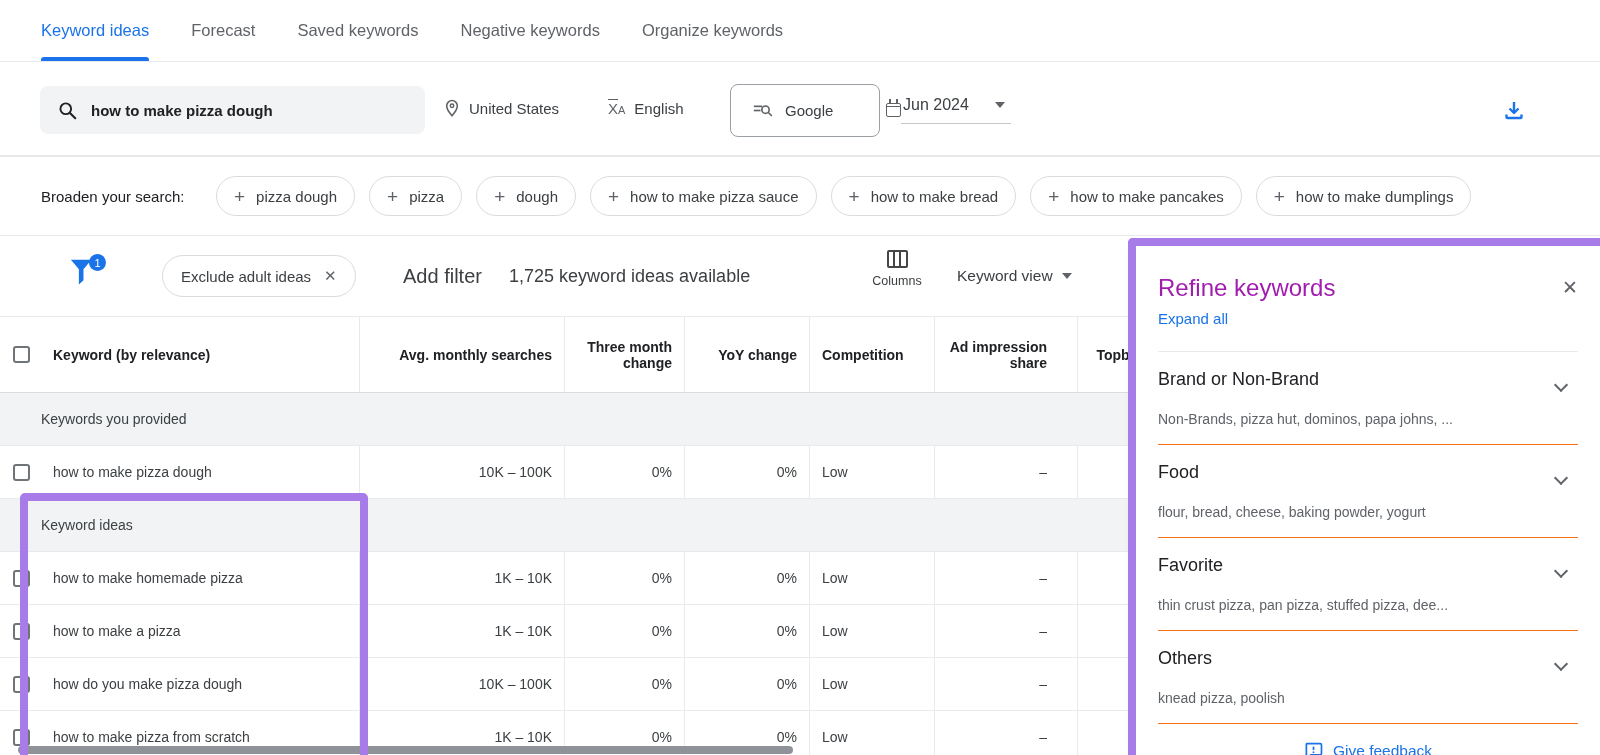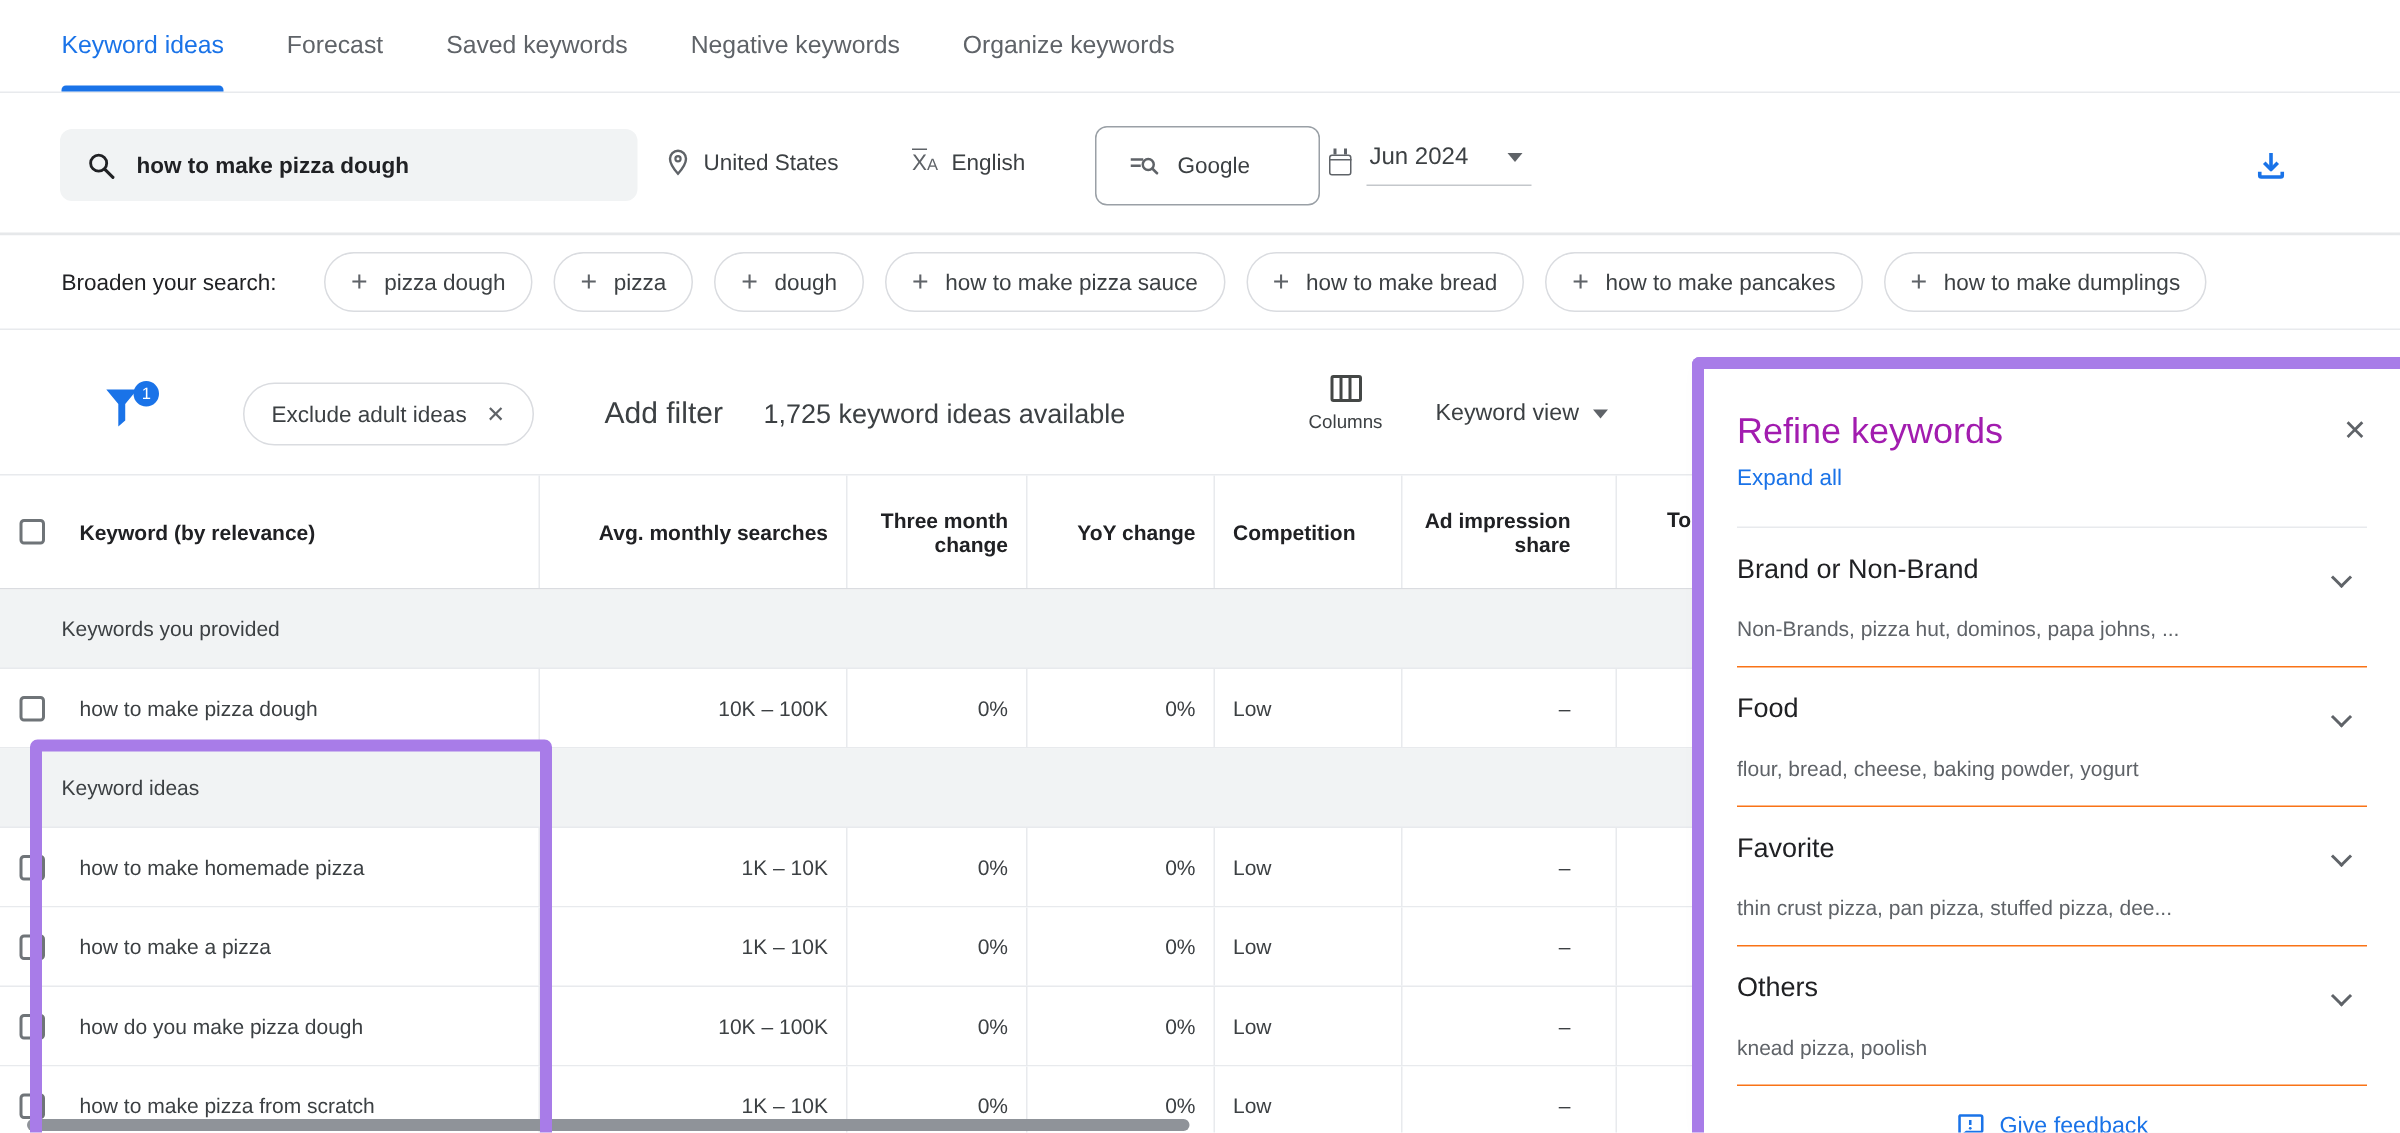--- a/index.html
+++ b/index.html
@@ -17,29 +17,29 @@
   
   .searchrow { position:absolute; top:62px; left:0; right:0; height:95px; background:#fff; border-bottom:2px solid #e6e8ea; }
   .searchbox { position:absolute; left:40px; top:24px; width:385px; height:48px; background:#f1f3f4; border-radius:8px; display:flex; align-items:center; padding-left:18px; gap:14px; cursor:text; }
   .searchbox .q { font-size:15px; font-weight:700; color:#202124; }
   .loc, .lang { position:absolute; top:0; bottom:0; display:flex; align-items:center; gap:9px; font-size:15px; color:#3c4043; cursor:pointer; }
   .loc { left:444px; } .lang { left:608px; }
   .langglyph { font-size:15px; color:#5f6368; font-weight:500; }
   .langglyph .x { text-decoration:overline; }
   .langglyph .a { font-size:11px; }
   .netbox { position:absolute; left:730px; top:22px; width:150px; height:53px; border:1.5px solid #9aa0a6; border-radius:8px; display:flex; align-items:center; padding-left:22px; gap:12px; font-size:15px; color:#3c4043; cursor:pointer; background:#fff; }
-  .daterange { position:absolute; left:886px; top:0; bottom:0; display:flex; align-items:center; gap:10px; cursor:pointer; }
+  .daterange { position:absolute; left:886px; top:0; bottom:0; display:flex; align-items:center; cursor:pointer; }
   .dr-inner { display:flex; align-items:center; gap:26px; font-size:16px; color:#3c4043; border-bottom:1px solid #c4c7cb; padding:2px 6px 9px 2px; }
   .caret { width:0; height:0; border-left:5px solid transparent; border-right:5px solid transparent; border-top:6px solid #5f6368; }
   .cal { position:relative; width:15px; height:14px; border:1.7px solid #5f6368; border-radius:2px; margin-top:2px; }
   .cal::before { content:""; position:absolute; left:-1px; right:-1px; top:2px; border-top:1.7px solid #5f6368; }
   .cal::after { content:""; position:absolute; top:-5px; left:2px; width:2px; height:4px; background:#5f6368; box-shadow:7px 0 0 #5f6368; }
   .dl { position:absolute; left:1502px; top:36px; cursor:pointer; }
   
-  .broadenrow { position:absolute; top:157px; left:0; right:0; height:63px; background:#fff; border-bottom:1px solid #e8eaed; }
+  .broadenrow { position:absolute; top:157px; left:0; right:0; height:79px; background:#fff; border-bottom:1px solid #e8eaed; }
   .broaden-label { position:absolute; left:41px; top:0; bottom:0; display:flex; align-items:center; font-size:15px; color:#202124; }
   .chips { position:absolute; left:216px; top:0; bottom:0; display:flex; align-items:center; gap:14px; }
   .chip { height:40px; border:1px solid #dadce0; border-radius:21px; display:flex; align-items:center; gap:11px; padding:0 17px; font-size:15px; color:#3c4043; background:#fff; cursor:pointer; white-space:nowrap; }
   .chip .plus { font-size:19px; color:#5f6368; font-weight:400; line-height:1; }
   
   .toolbar { position:absolute; top:236px; left:0; right:0; height:80px; background:#fff; }
   .funnel { position:absolute; left:68px; top:20px; width:40px; height:40px; cursor:pointer; }
   .badge { position:absolute; right:2px; top:-2px; width:17px; height:17px; background:#1a73e8; color:#fff; font-size:11px; border-radius:50%; display:flex; align-items:center; justify-content:center; }
   .filterchip { position:absolute; left:162px; top:19px; height:42px; border:1px solid #dadce0; border-radius:21px; display:flex; align-items:center; gap:13px; padding:0 18px; font-size:15px; color:#3c4043; cursor:pointer; background:#fff; }
   .filterchip .x { color:#5f6368; font-size:15px; }
@@ -55,21 +55,21 @@
   .grid { display:grid; grid-template-columns:360px 205px 120px 125px 125px 143px 1fr; }
   .thead { height:76px; border-bottom:1px solid #dadce0; font-weight:700; font-size:14px; color:#202124; }
   .cell { display:flex; align-items:center; border-right:1px solid #e8eaed; padding:0 12px; white-space:pre-line; }
   .cell:last-child { border-right:none; }
   .c-right { justify-content:flex-end; text-align:right; }
   .c-ad { padding-right:30px; }
   .kwcell { padding-left:13px; gap:23px; }
   .cb { width:17px; height:17px; border:2px solid #6f7478; border-radius:3px; background:#fff; flex:none; cursor:pointer; }
   .sectionrow { height:53px; background:#f1f3f4; display:flex; align-items:center; padding-left:41px; font-size:14px; color:#3c4043; border-bottom:1px solid #e8eaed; }
   .trow { height:53px; font-size:14px; color:#3c4043; border-bottom:1px solid #e8eaed; background:#fff; }
-  .topbid { flex-direction:column; align-items:flex-end; justify-content:center; line-height:18px; width:48px; padding:0 2px 0 0; }
+  .topbid { flex-direction:row; align-items:flex-end; justify-content:center; line-height:18px; width:48px; padding:0 2px 0 0; }
   .topwrap { display:flex; align-items:center; }
   
   .hscroll { position:absolute; left:18px; top:746px; width:775px; height:8px; background:#8f9399; border-radius:4px; z-index:15; cursor:grab; }
   
   .anno { position:absolute; border:8px solid #a87ce8; border-radius:5px; pointer-events:none; z-index:40; }
   .anno-table { left:20px; top:493px; width:348px; height:290px; }
   .anno-panel { left:1128px; top:238px; width:480px; height:540px; border-right:none; border-bottom:none; border-radius:5px 0 0 0; }
   
   .panel { position:absolute; left:1136px; top:246px; width:464px; height:509px; background:#fff; z-index:30; box-shadow:-5px 0 10px rgba(0,0,0,.05); padding:28px 22px 0 22px; }
   .panel-head { display:flex; align-items:flex-start; justify-content:space-between; }

